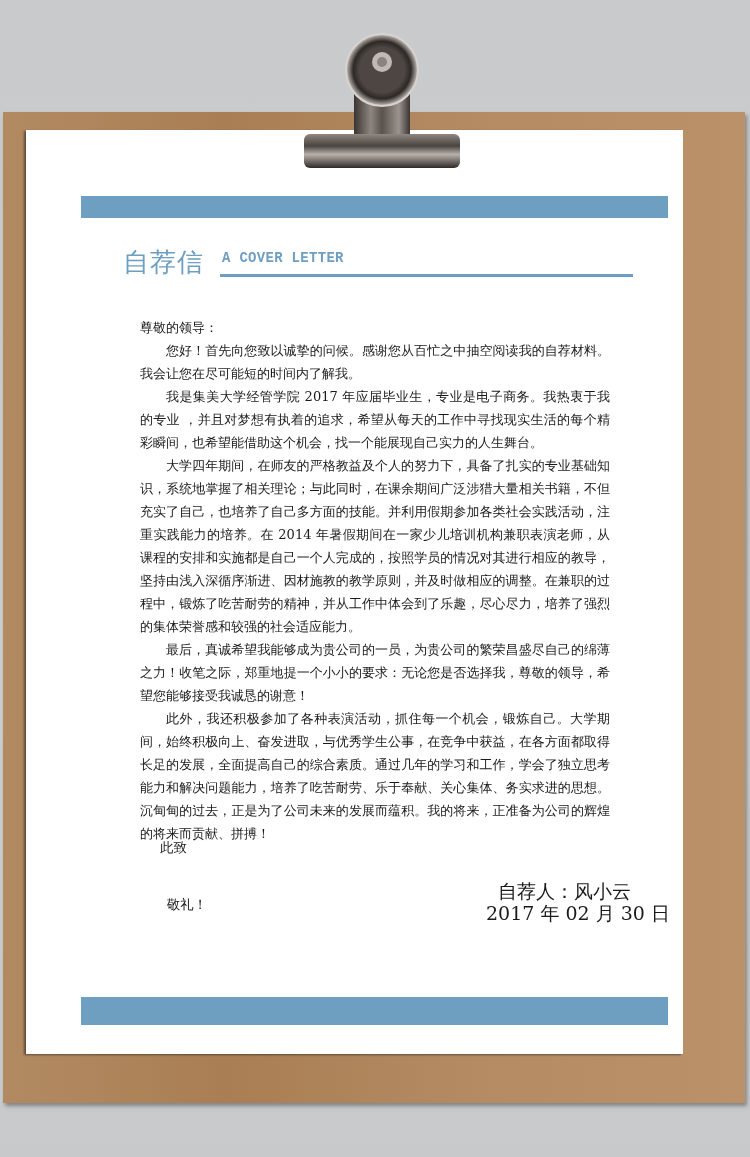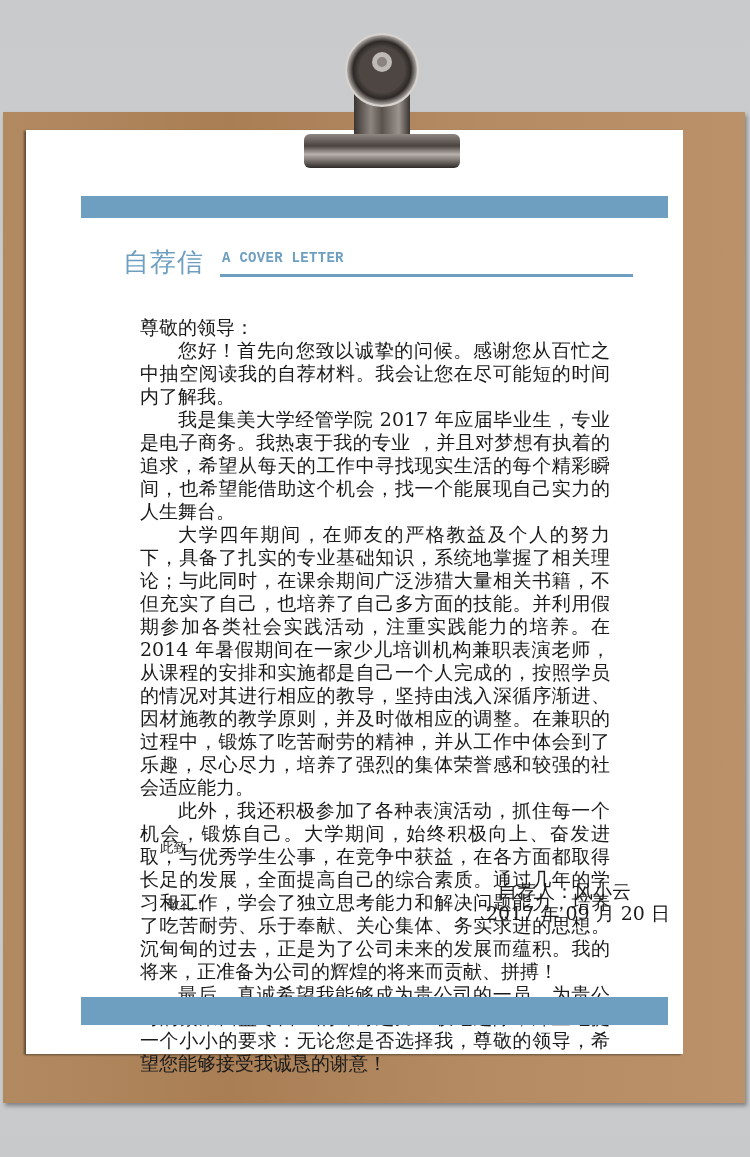--- a/index.html
+++ b/index.html
@@ -25,21 +25,21 @@
     position:absolute; left:97px; top:115px;
     font-family:"DejaVu Sans", sans-serif; font-size:26px; color:#6e9fc0; letter-spacing:1px;
   }
   .title-en {
     position:absolute; left:196px; top:120px;
     font-family:Liberation Mono, monospace; font-size:14px; color:#6e9fc0; font-weight:bold; letter-spacing:0.3px;
   }
   .title-line { position:absolute; left:194px; top:144px; width:413px; height:3px; background:#6e9fc0; }
   .body-text {
     position:absolute; left:114px; top:186px; width:470px;
-    font-size:19px; line-height:23px; color:#1a1a1a;
+    font-size:13px; line-height:23px; color:#1a1a1a;
   }
   .body-text p { margin:0; text-indent:2em; text-align:justify; }
   .body-text p.salutation { text-indent:0; }
   .closing { position:absolute; left:114px; top:706px; font-size:13.4px; line-height:23px; color:#1a1a1a;text-align:center; }
   .closing .c2 { padding-left:2em;margin-top:34px; }
   .sign { position:absolute; left:460px; top:750px; font-size:19px; line-height:22px; color:#1a1a1a; text-align:left; }
   .sign .name { padding-left:12px; }
   .clip { position:absolute; left:296px; top:22px; width:172px; height:150px; }
 </style>
 </head>
@@ -51,32 +51,32 @@
   <div class="bar top"></div>
   <div class="title-cn">自荐信</div>
   <div class="title-en">A COVER LETTER</div>
   <div class="title-line"></div>
 
   <div class="body-text">
     <p class="salutation">尊敬的领导：</p>
     <p>您好！首先向您致以诚挚的问候。感谢您从百忙之中抽空阅读我的自荐材料。我会让您在尽可能短的时间内了解我。</p>
     <p>我是集美大学经管学院 2017 年应届毕业生，专业是电子商务。我热衷于我的专业 ，并且对梦想有执着的追求，希望从每天的工作中寻找现实生活的每个精彩瞬间，也希望能借助这个机会，找一个能展现自己实力的人生舞台。</p>
     <p>大学四年期间，在师友的严格教益及个人的努力下，具备了扎实的专业基础知识，系统地掌握了相关理论；与此同时，在课余期间广泛涉猎大量相关书籍，不但充实了自己，也培养了自己多方面的技能。并利用假期参加各类社会实践活动，注重实践能力的培养。在 2014 年暑假期间在一家少儿培训机构兼职表演老师，从课程的安排和实施都是自己一个人完成的，按照学员的情况对其进行相应的教导，坚持由浅入深循序渐进、因材施教的教学原则，并及时做相应的调整。在兼职的过程中，锻炼了吃苦耐劳的精神，并从工作中体会到了乐趣，尽心尽力，培养了强烈的集体荣誉感和较强的社会适应能力。</p>
+    <p>最后，真诚希望我能够成为贵公司的一员，为贵公司的繁荣昌盛尽自己的绵薄之力！收笔之际，郑重地提一个小小的要求：无论您是否选择我，尊敬的领导，希望您能够接受我诚恳的谢意！</p>
     <p>此外，我还积极参加了各种表演活动，抓住每一个机会，锻炼自己。大学期间，始终积极向上、奋发进取，与优秀学生公事，在竞争中获益，在各方面都取得长足的发展，全面提高自己的综合素质。通过几年的学习和工作，学会了独立思考能力和解决问题能力，培养了吃苦耐劳、乐于奉献、关心集体、务实求进的思想。沉甸甸的过去，正是为了公司未来的发展而蕴积。我的将来，正准备为公司的辉煌的将来而贡献、拼搏！</p>
-    <p>最后，真诚希望我能够成为贵公司的一员，为贵公司的繁荣昌盛尽自己的绵薄之力！收笔之际，郑重地提一个小小的要求：无论您是否选择我，尊敬的领导，希望您能够接受我诚恳的谢意！</p>
   </div>
 
   <div class="closing">
     <div>此致</div>
     <div class="c2">敬礼！</div>
   </div>
 
   <div class="sign">
     <div class="name">自荐人：风小云</div>
-    <div>2017 年 09 月 20 日</div>
+    <div>2017 年 02 月 30 日</div>
   </div>
 
   <div class="bar bottom"></div>
 </div>
 
 <svg class="clip" viewBox="0 0 172 150">
   <defs>
     <linearGradient id="metal" x1="0" y1="0" x2="1" y2="0">
       <stop offset="0" stop-color="#3a3532"></stop>
       <stop offset="0.3" stop-color="#8d8580"></stop>

